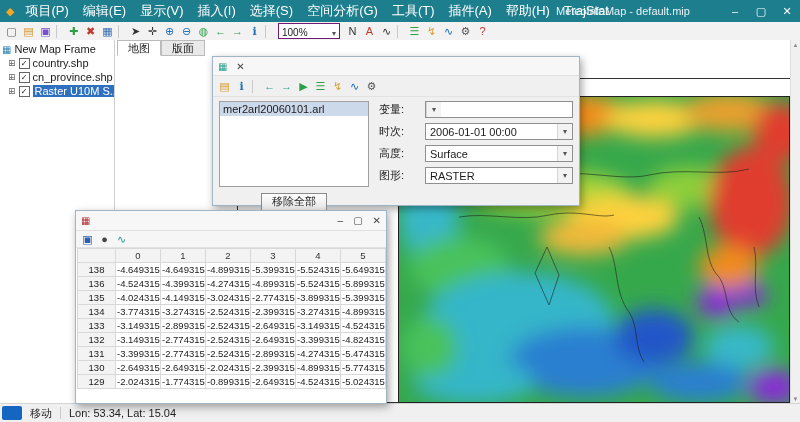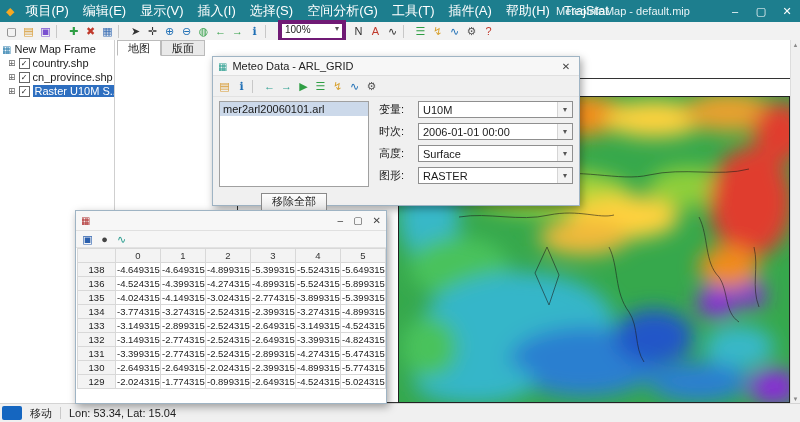--- a/index.html
+++ b/index.html
@@ -16,22 +16,22 @@
   .menu-item{padding:0 7px;line-height:22px;font-size:13px;cursor:default;white-space:nowrap;}
   .tb-title{position:absolute;left:556px;top:0;line-height:22px;font-size:11px;color:#e8f3f5;white-space:nowrap;}
   .win-controls{position:absolute;right:6px;top:0;display:flex;gap:12px;line-height:22px;font-size:11px;color:#fff;}
   .win-controls span{width:14px;text-align:center;}
   
   .toolbar{position:absolute;top:22px;left:0;right:0;height:18px;background:#f2f2f2;
     border-bottom:1px solid #d9d9d9;display:flex;align-items:center;padding-left:3px;}
   .tbi{width:17px;height:16px;display:flex;align-items:center;justify-content:center;font-size:11px;cursor:default;}
   .tbi .g{pointer-events:none;}
   .tbi.sep{width:6px;height:13px;border-left:1px solid #c8c8c8;margin:0 2px;}
-  .zoom-combo{width:54px;height:14px;border:4px solid #701a75;background:#fff;display:flex;
-    align-items:flex-start;justify-content:space-between;padding:0 3px;margin:0 4px;font-size:10px;color:#222;}
+  .zoom-combo{width:54px;height:14px;border:1px solid #701a75;background:#fff;display:flex;
+    align-items:flex-end;justify-content:space-between;padding:0 3px;margin:0 4px;font-size:10px;color:#222;}
   
   .left-panel{position:absolute;top:40px;left:0;width:115px;bottom:18px;background:#fff;
     border-right:1px solid #cfcfcf;padding-top:2px;box-sizing:border-box;}
   .tree-row{display:flex;align-items:center;gap:3px;padding:1px 2px;white-space:nowrap;overflow:hidden;}
   .tree-row .node-icon{color:#2e7fae;font-size:10px;}
   .expander{font-size:9px;color:#666;line-height:9px;}
   .cb{width:9px;height:9px;border:1px solid #666;background:#fff;font-size:8px;line-height:9px;
     text-align:center;color:#222;flex:0 0 auto;}
   .tree-label{font-size:11px;}
   .tree-row.selected .tree-label{background:#2e6fc0;color:#fff;padding:0 2px;}
@@ -61,21 +61,21 @@
     border-bottom:1px solid #e2e2e2;}
   
   .meteo-dialog{left:212px;top:56px;width:368px;height:150px;z-index:10;}
   .meteo-body{display:flex;padding:4px 6px;gap:10px;}
   .file-list{width:148px;height:84px;background:#fff;border:1px solid #a0a0a0;overflow:hidden;}
   .file-item{padding:1px 3px;font-size:11px;white-space:nowrap;}
   .file-item.selected{background:#ccd9ea;}
   .remove-btn{display:block;margin:6px auto 0;width:64px;height:17px;line-height:15px;border:1px solid #8a8a8a;
     background:linear-gradient(#fdfdfd,#e6e6e6);font-size:11px;text-align:center;font-family:Liberation Serif, serif;}
   .fields{display:flex;flex-direction:column;gap:5px;flex:1;}
-  .fieldrow{display:flex;align-items:center;gap:5px;}
+  .fieldrow{display:flex;align-items:center;gap:12px;}
   .flabel{width:34px;font-size:11px;}
   .combo{flex:1;height:17px;background:#fff;border:1px solid #8f8f8f;display:flex;align-items:center;box-sizing:border-box;}
   .cval{flex:1;padding:0 4px;font-size:11px;white-space:nowrap;overflow:hidden;}
   .carrow{width:14px;height:100%;border-left:1px solid #d5d5d5;background:#f3f3f3;
     display:flex;align-items:center;justify-content:center;font-size:8px;color:#555;}
   
   .table-dialog{left:75px;top:210px;width:312px;height:194px;z-index:11;background:#fff;}
   .table-dialog .dlg-titlebar{height:19px;}
   .table-dialog .dlg-toolbar{height:16px;background:#f6f6f6;}
   .data-table{border-collapse:collapse;table-layout:fixed;width:308px;margin-left:1px;}
@@ -312,21 +312,20 @@
 </div>
 
 <div class="vscroll">
   <span>▲</span>
   <span>▼</span>
 </div>
 
 <div class="dialog meteo-dialog">
   <div class="dlg-titlebar">
     <span class="dlg-icon" style="color:#2a9d8f;">▦</span>
-    <span class="dlg-title">Meteo Data - ARL_GRID</span>
     <span class="dlg-close">✕</span>
   </div>
   <div class="dlg-toolbar">
   <span class="tbi" style="color: rgb(215, 154, 51);">
         <span class="g">▤</span>
       </span>
 
   <span class="tbi" style="color: rgb(31, 111, 181);">
         <span class="g">ℹ</span>
       </span>
@@ -365,21 +364,20 @@
     <div>
       <div class="file-list">
   <div class="file-item selected">mer2arl20060101.arl</div>
 </div>
       <div class="remove-btn">移除全部</div>
     </div>
     <div class="fields">
   <div class="fieldrow">
     <span class="flabel">变量:</span>
     <div class="combo">
-      <span class="cval">U10M</span>
       <span class="carrow">▾</span>
     </div>
   </div>
 
   <div class="fieldrow">
     <span class="flabel">时次:</span>
     <div class="combo">
       <span class="cval">2006-01-01 00:00</span>
       <span class="carrow">▾</span>
     </div>

